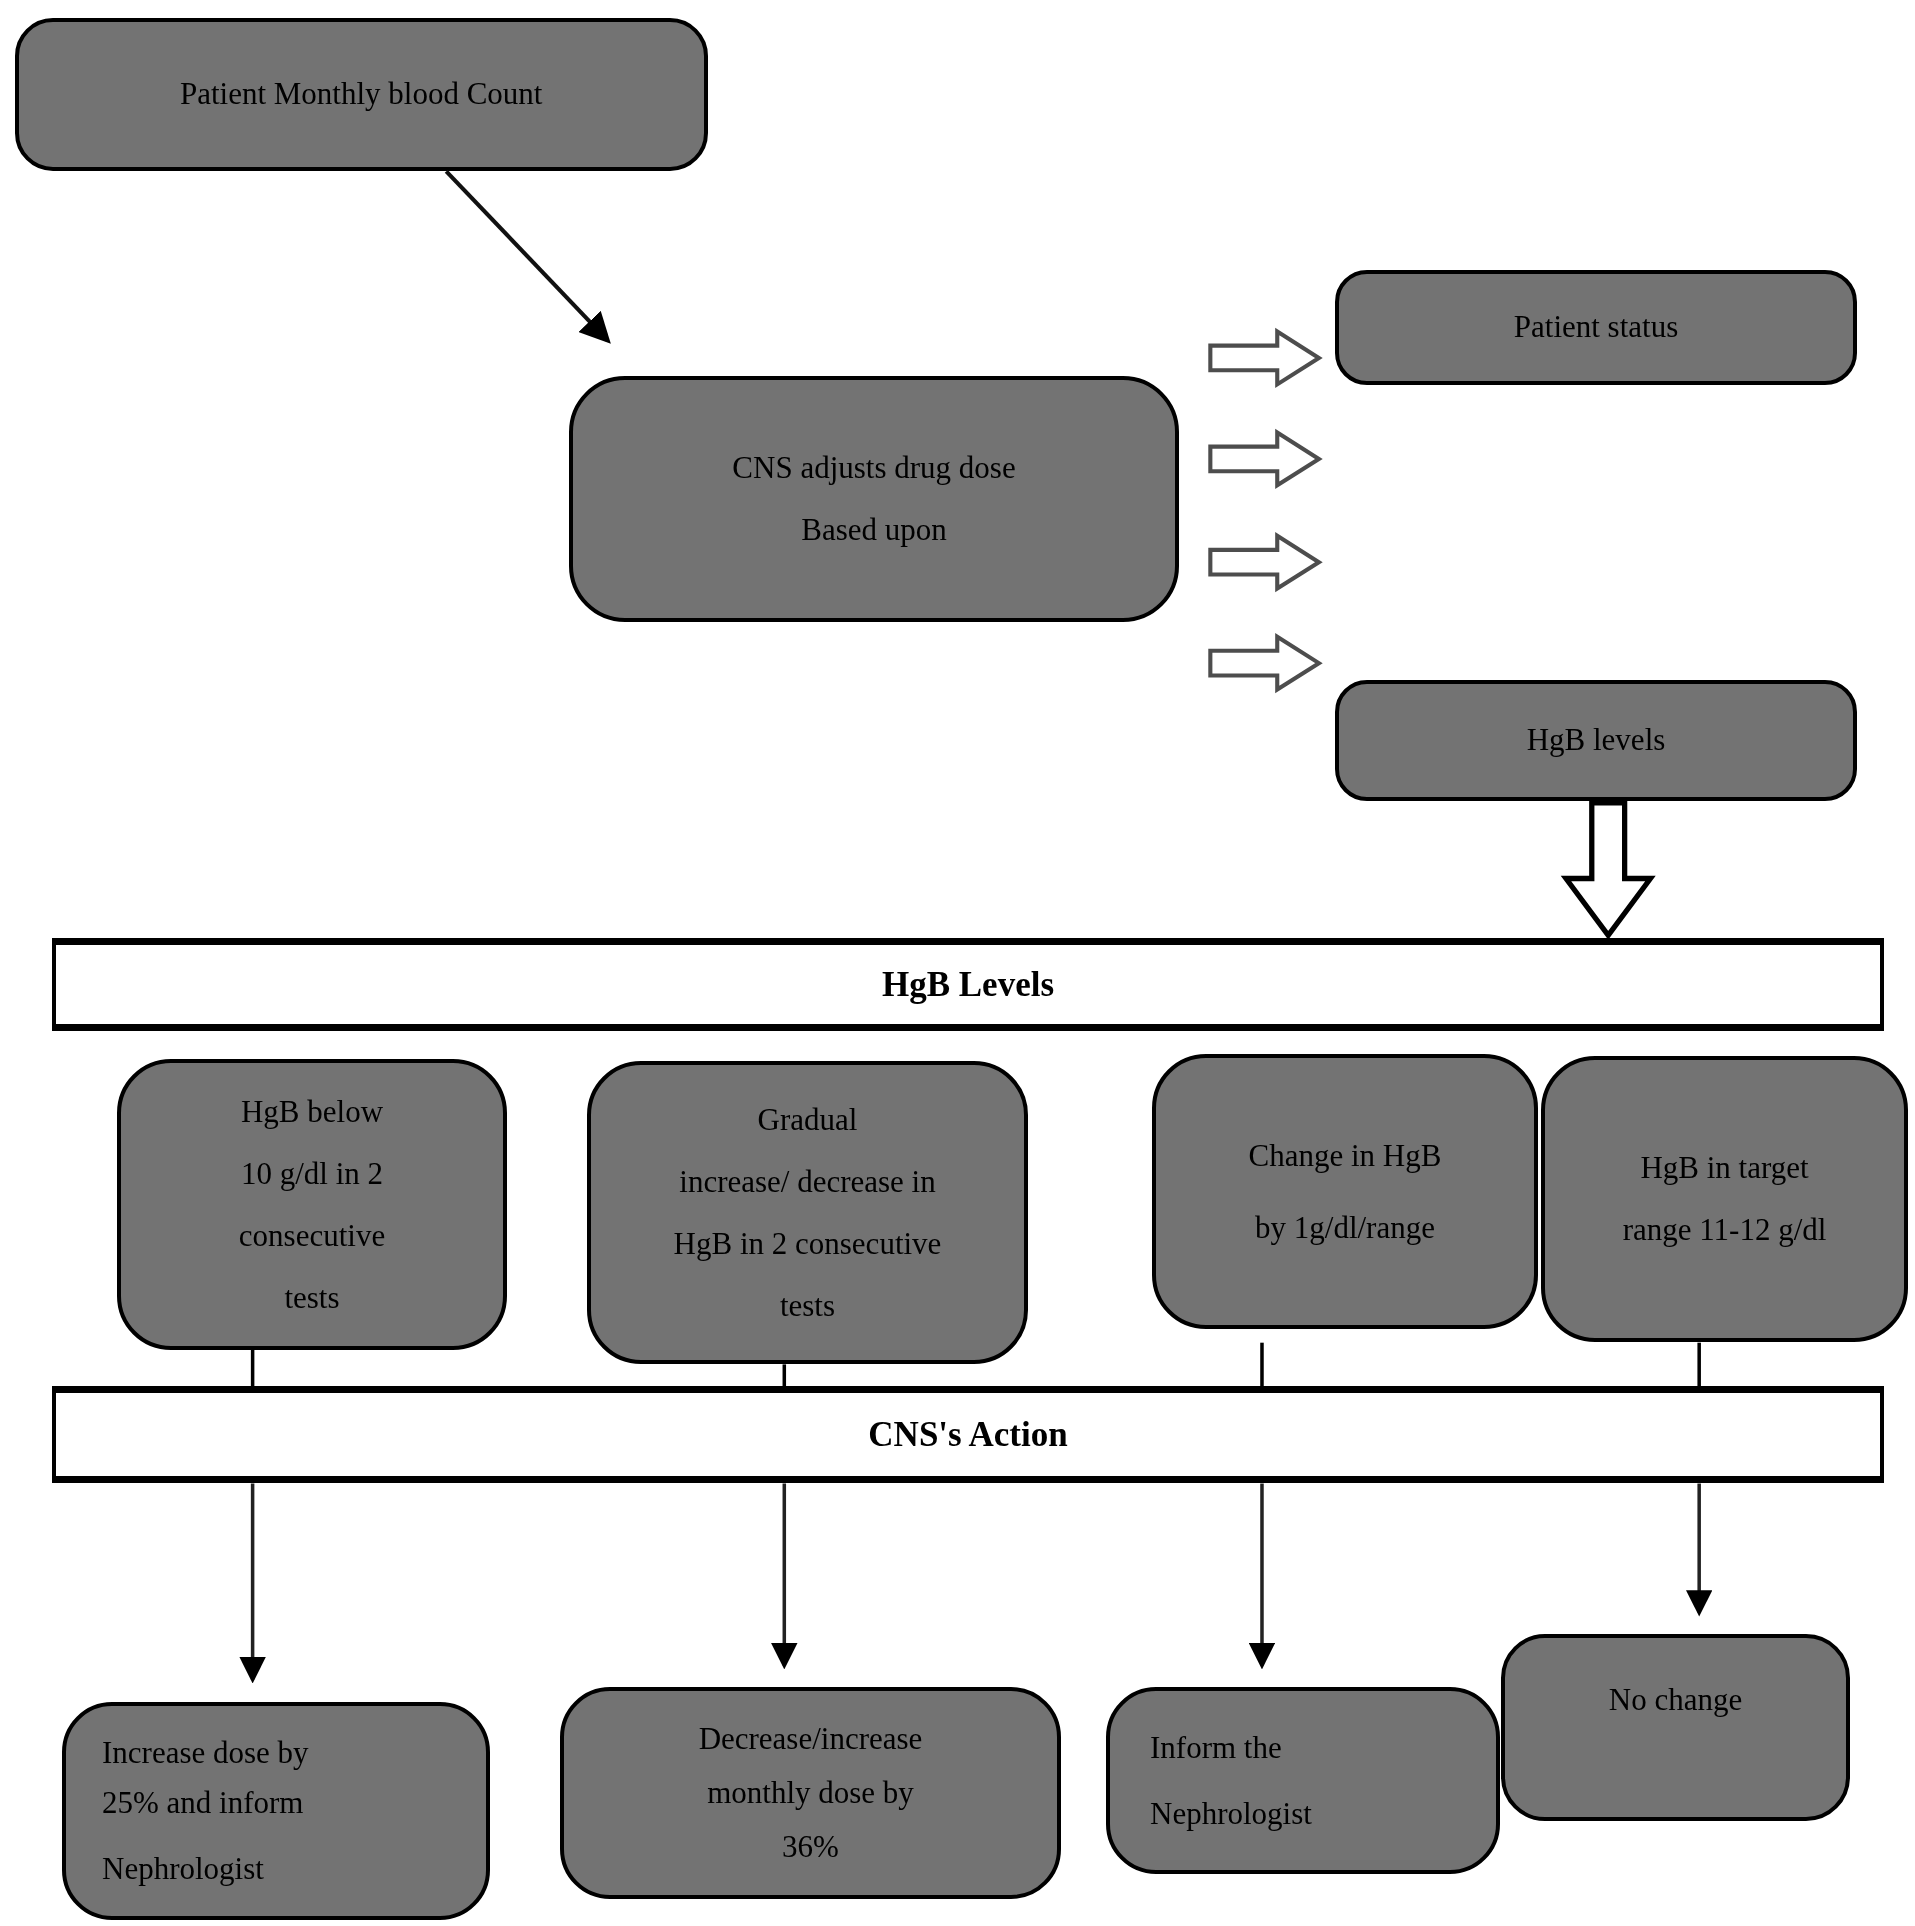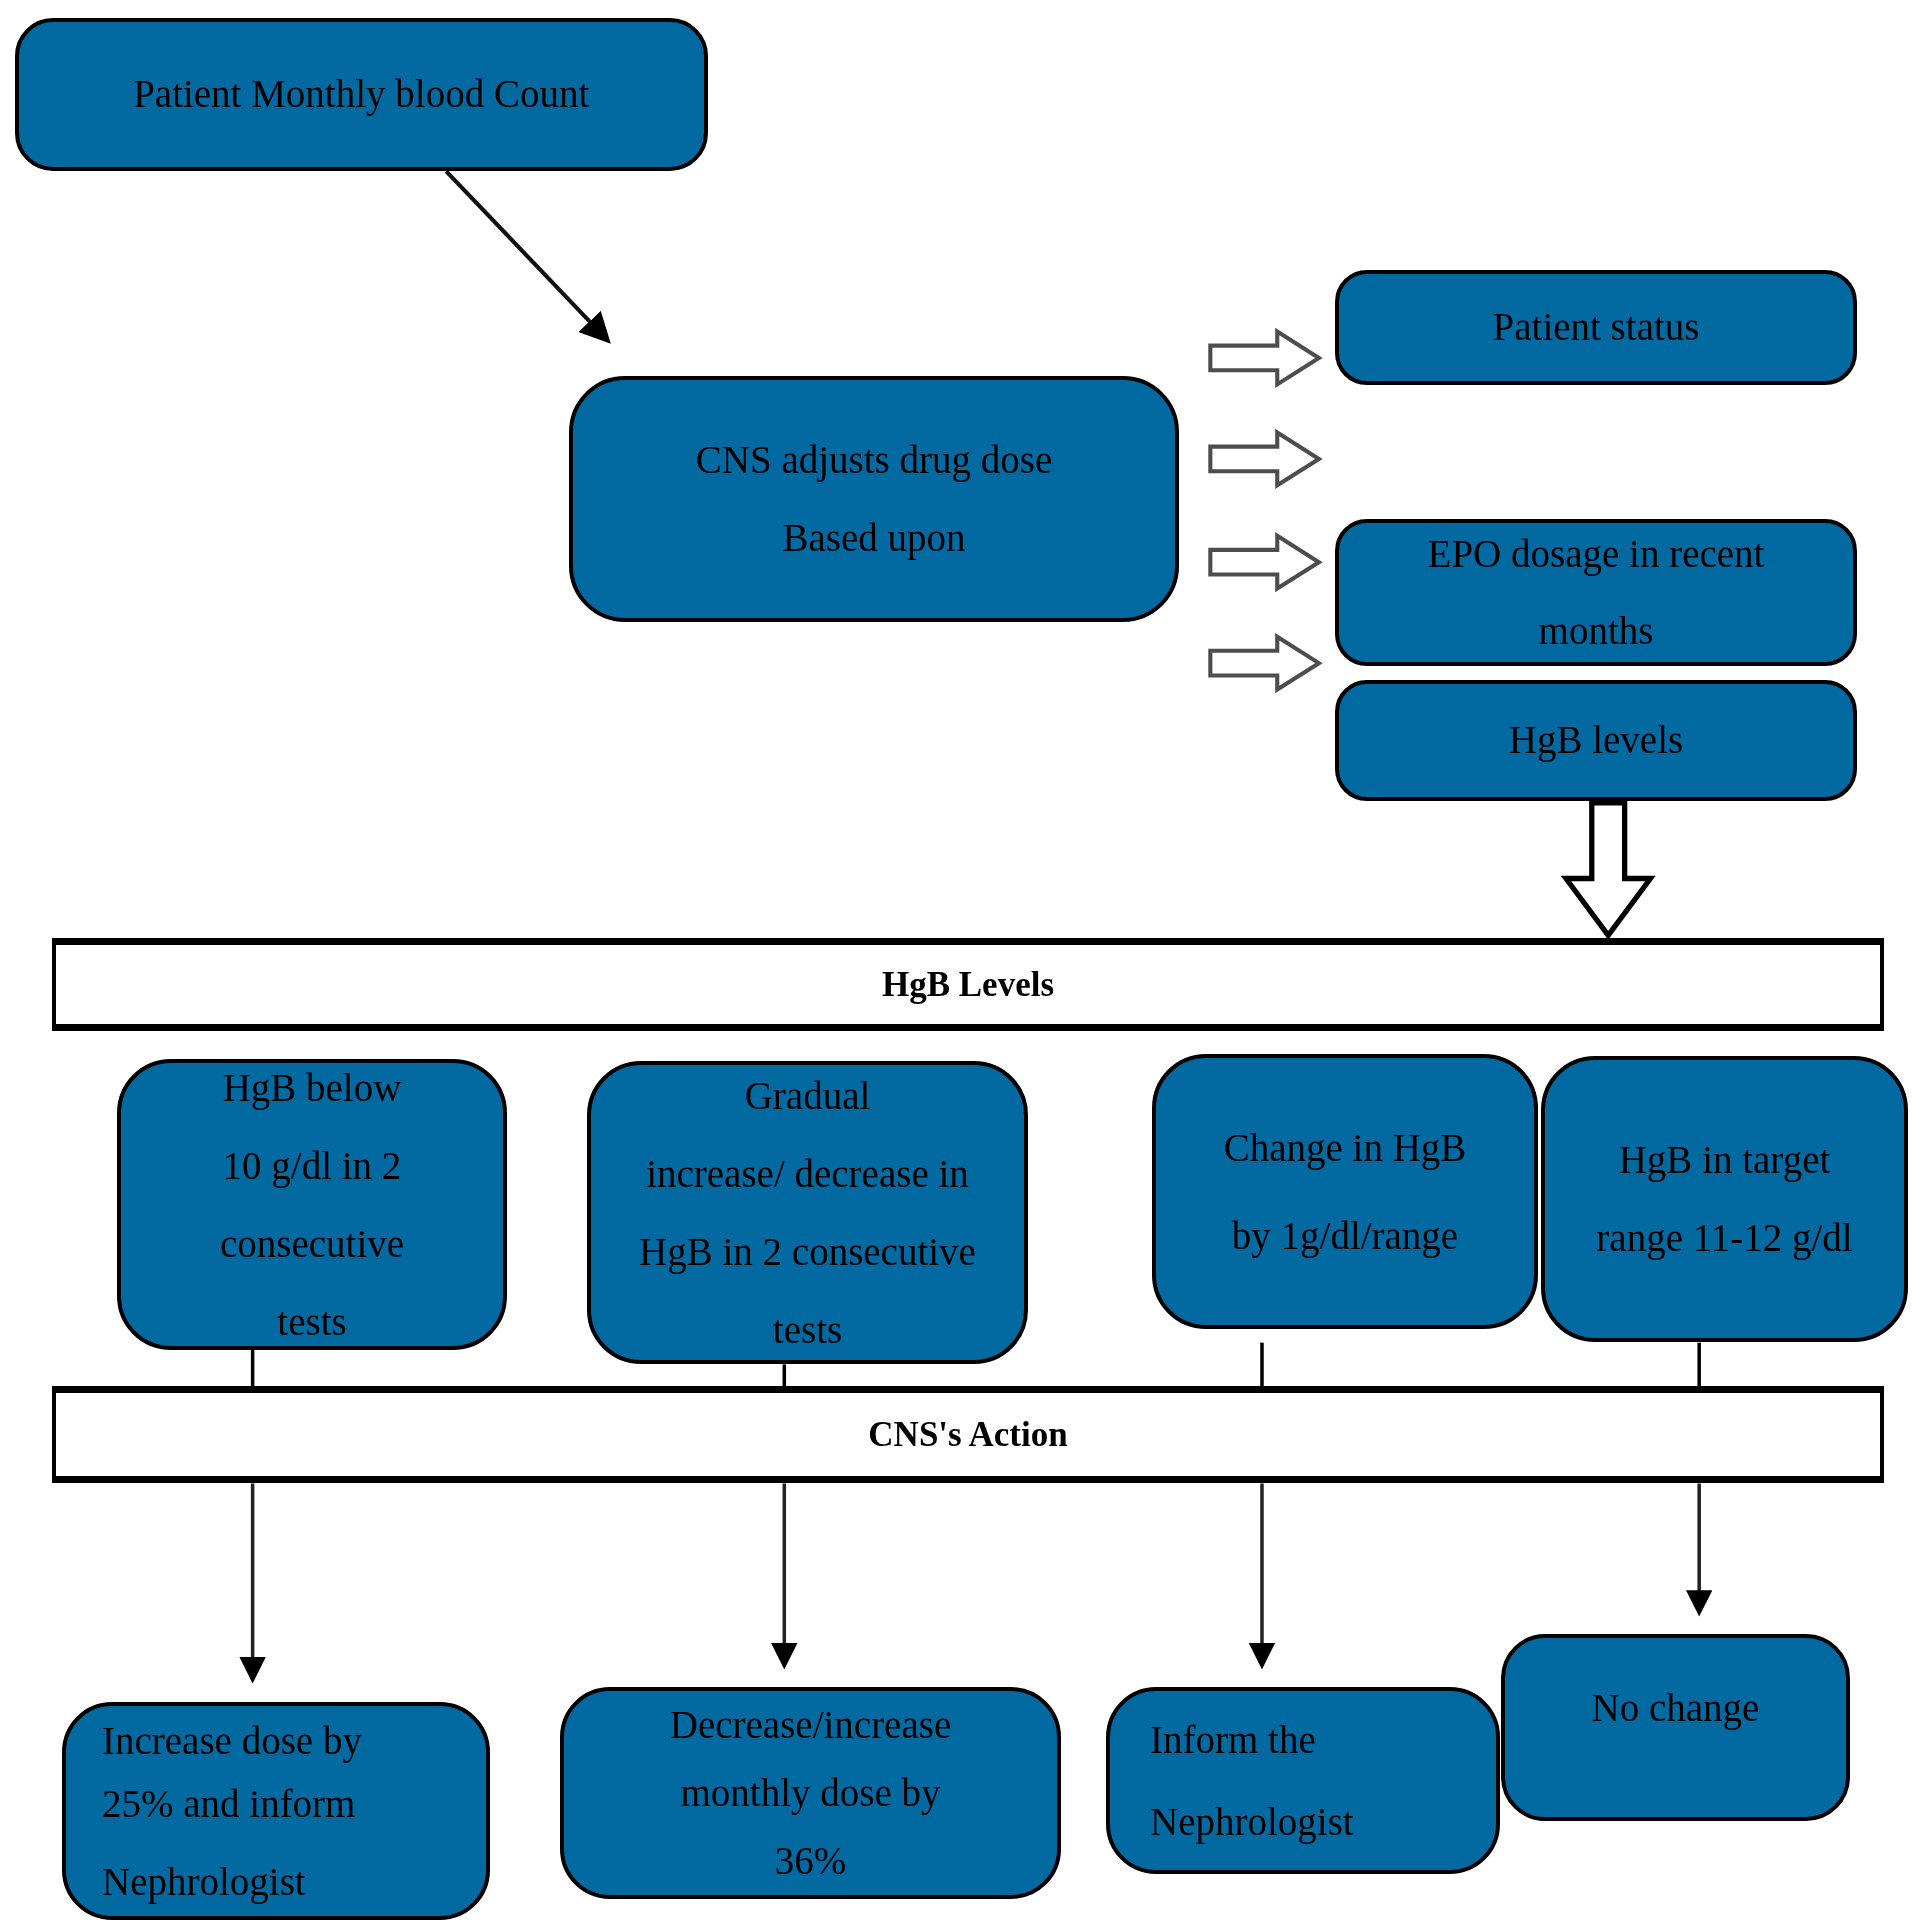--- a/index.html
+++ b/index.html
@@ -5,27 +5,27 @@
   html,body{margin:0;padding:0;background:#ffffff;}
   .canvas{
     position:relative;
     width:1916px;height:1926px;
     background:#ffffff;
     font-family:"Liberation Serif","DejaVu Serif",serif;
     color:#000;
   }
   .node{
     position:absolute;
-    background:#0369a1;
+    background:#737373;
     border:4.1px solid #000;
     box-sizing:border-box;
     display:flex;flex-direction:column;
     align-items:center;justify-content:center;
     text-align:center;
-    font-size:39px;line-height:2.0;
+    font-size:31px;line-height:2.0;
   }
   .ln{white-space:nowrap;}
   
   .b-blood{left:14.7px;top:17.6px;width:693px;height:153px;border-radius:38px;border-width:4.7px;}
   
   .b-cns{left:569px;top:376px;width:610px;height:246px;border-radius:56px;border-width:4.7px;line-height:2.0;}
   
   .b-f{left:1335px;width:522px;border-radius:32px;line-height:1.95;}
   .b-f1{top:270px;height:115px;}
   .b-f2{top:396px;height:112px;}
@@ -65,24 +65,20 @@
     <div class="ln">Patient Monthly blood Count</div>
   </div>
 
   <div class="node b-cns">
     <div class="ln">CNS adjusts drug dose</div>
     <div class="ln">Based upon</div>
   </div>
 
   <div class="node b-f b-f1">
     <div class="ln">Patient status</div>
-  </div>
-  <div class="node b-f b-f3">
-    <div class="ln">EPO dosage in recent</div>
-    <div class="ln">months</div>
   </div>
   <div class="node b-f b-f4">
     <div class="ln">HgB levels</div>
   </div>
 
   <div class="banner banner-hgb">
     <span>HgB Levels</span>
   </div>
 
   <div class="node b-c b-c1">

